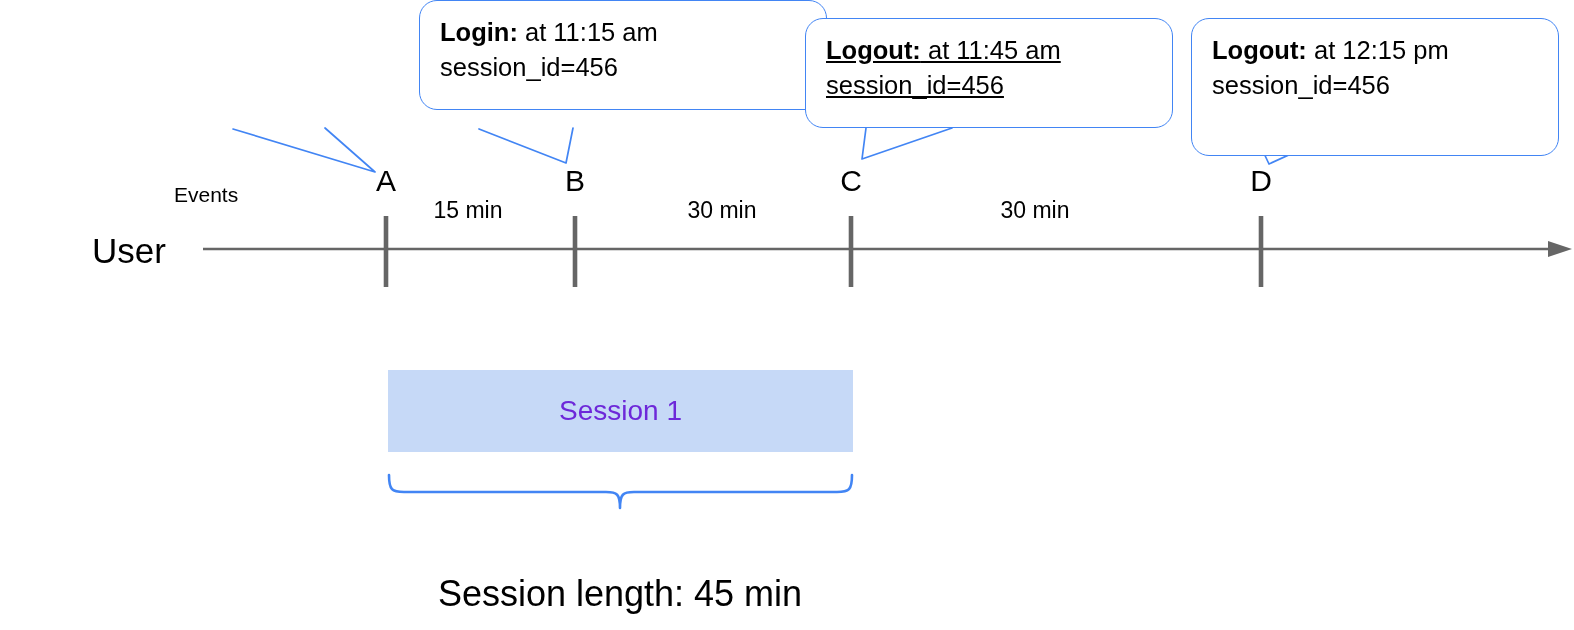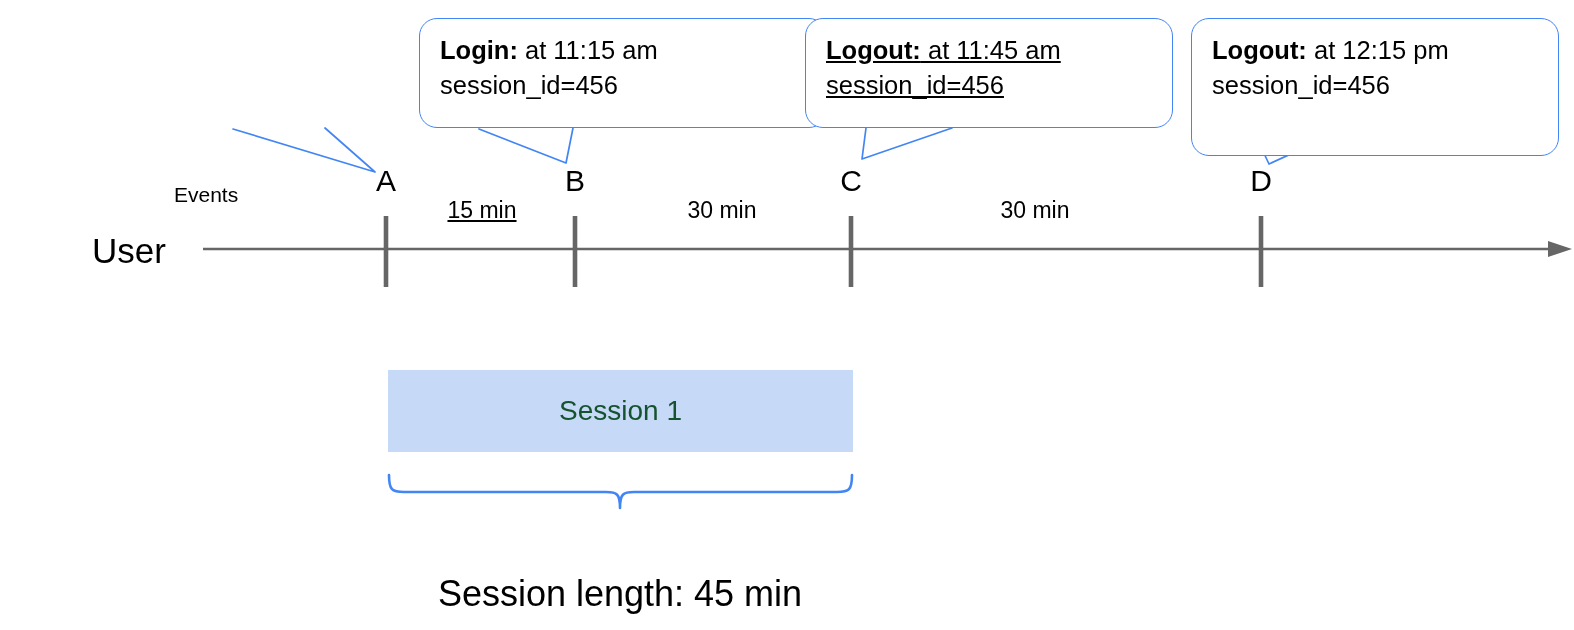--- a/index.html
+++ b/index.html
@@ -86,21 +86,21 @@
     width: 465px;
     height: 82px;
     background: #c6d9f7;
     display: flex;
     align-items: center;
     justify-content: center;
     z-index: 1;
   }
   .session-bar span {
     font-size: 28px;
-    color: #14532d;
+    color: #6d28d9;
   }
   .session-caption {
     position: absolute;
     left: 620px;
     top: 573px;
     transform: translateX(-50%);
     font-size: 36px;
     color: #000000;
     white-space: nowrap;
   }
@@ -131,21 +131,21 @@
     <path d="M 389 475
              C 389 490, 392 492, 404 492
              L 606 492
              C 617 492, 620 494, 620 508
              C 620 494, 623 492, 634 492
              L 837 492
              C 849 492, 852 490, 852 475" fill="none" stroke="#4285f4" stroke-width="2.6" stroke-linecap="round" stroke-linejoin="round"></path>
   </svg>
 
 
-  <div class="callout" style="left:419px; top:18px; width:408px; height:110px;">
+  <div class="callout" style="left:419px; top:0; width:408px; height:110px;">
     <span class="ln"><b class="lbl">Login:</b><span> at 11:15 am</span></span>
     <span class="ln">session_id=456</span>
   </div>
 
   <div class="callout" style="left:805px; top:18px; width:368px; height:110px;text-decoration:underline;">
     <span class="ln"><b class="lbl">Logout:</b><span> at 11:45 am</span></span>
     <span class="ln">session_id=456</span>
   </div>
 
   <div class="callout" style="left:1191px; top:18px; width:368px; height:138px;">
@@ -154,21 +154,21 @@
   </div>
 
   <div class="row-label events-label">Events</div>
   <div class="row-label user-label">User</div>
 
   <div class="tick-label" style="left:386px;">A</div>
   <div class="tick-label" style="left:575px;">B</div>
   <div class="tick-label" style="left:851px;">C</div>
   <div class="tick-label" style="left:1261px;">D</div>
 
-  <div class="gap-label" style="left:482px;text-decoration:underline;">15 min</div>
+  <div class="gap-label" style="left:468px;">15 min</div>
   <div class="gap-label" style="left:722px;">30 min</div>
   <div class="gap-label" style="left:1035px;">30 min</div>
 
   <div class="session-bar">
     <span>Session 1</span>
   </div>
 
   <div class="session-caption">Session length: 45 min</div>
 
 </div>

